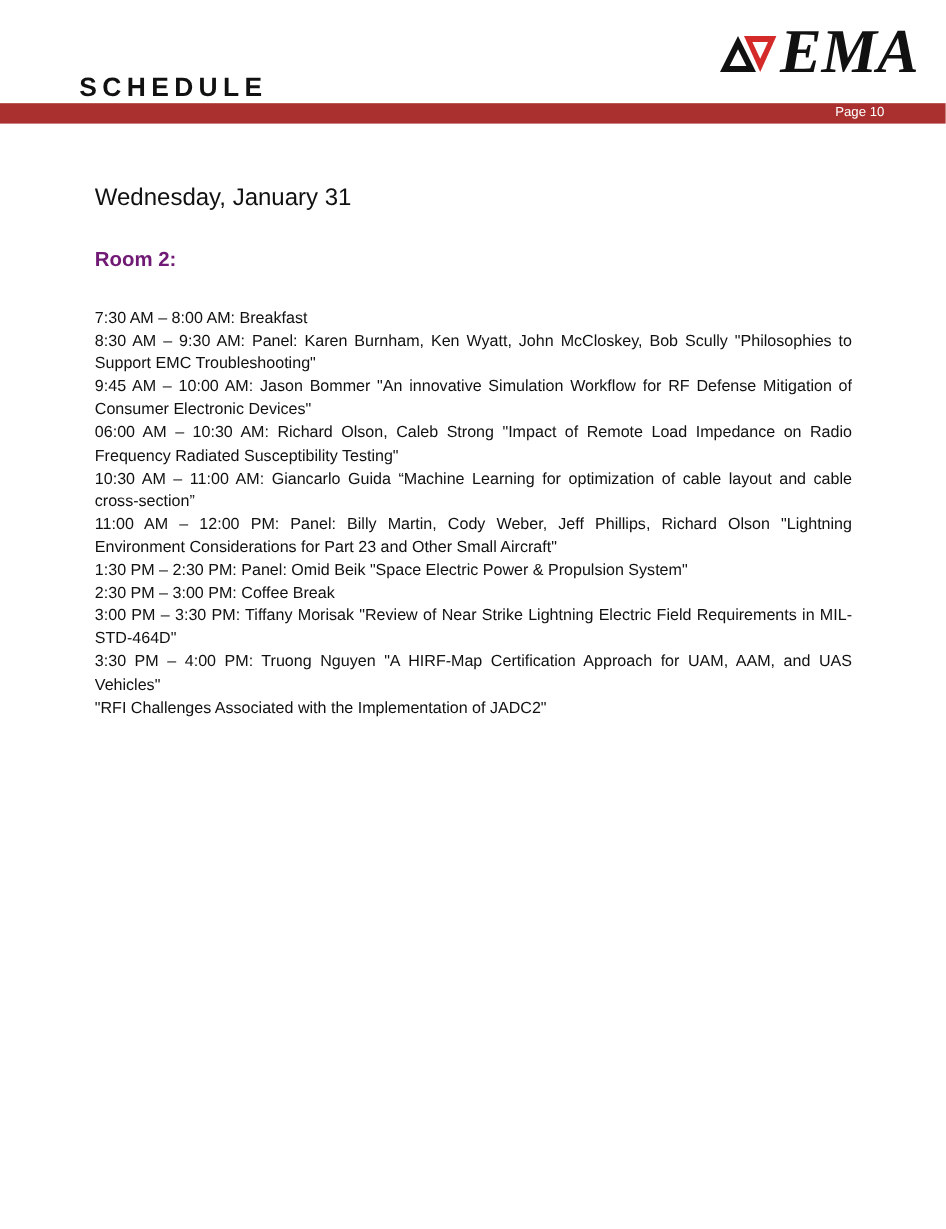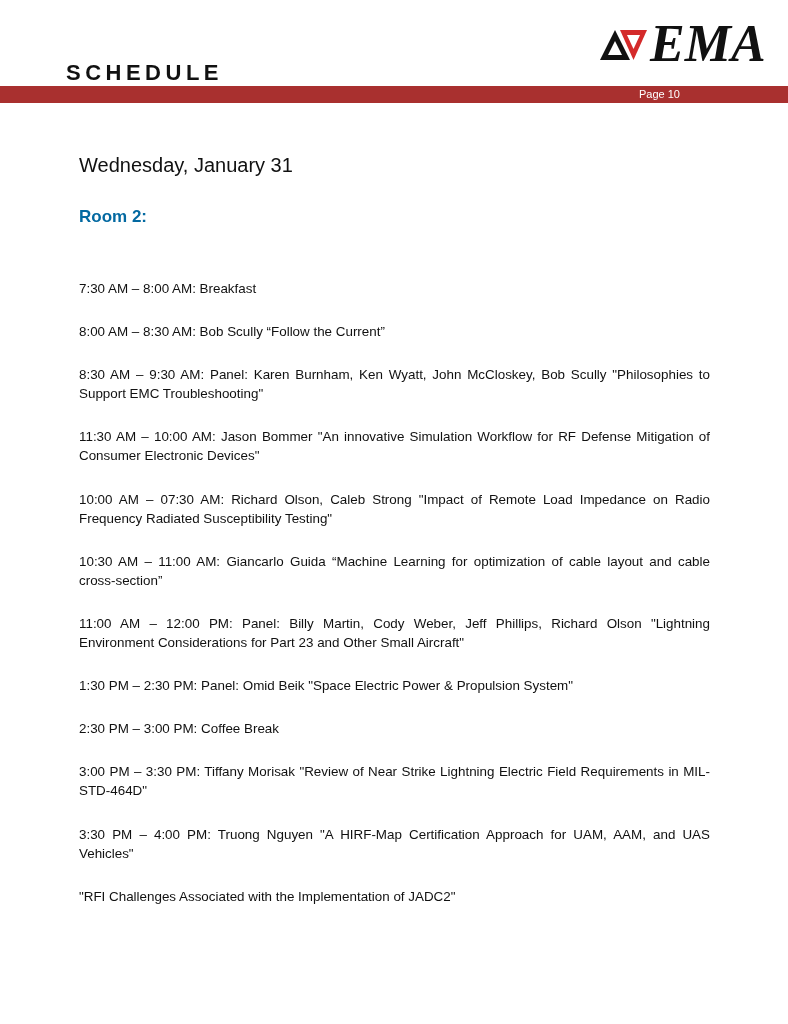--- a/index.html
+++ b/index.html
@@ -2,25 +2,25 @@
 <html><head>
 <meta charset="utf-8">
 <style>
   html, body { margin:0; padding:0; background:#ffffff; }
   body { width:788px; height:1024px; position:relative; overflow:hidden; font-family:"Liberation Sans", sans-serif; color:#111; }
   .logo { position:absolute; left:600px; top:26px; height:36px; display:flex; align-items:center; }
   .logo svg { display:block; }
   .logo-text { font-family:"Liberation Serif", serif; font-style:italic; font-weight:bold; font-size:52px; line-height:36px; color:#111; margin-left:2px; letter-spacing:0px;text-align:right; }
   .title { position:absolute; left:66px; top:60px; font-size:22px; font-weight:bold; letter-spacing:4.5px; color:#111; }
   .bar { position:absolute; left:0; top:86px; width:788px; height:17px; background:#a9302f; }
-  .page-num { position:absolute; left:639px; top:87px; font-size:11px; color:#fff; line-height:15px; }
+  .page-num { position:absolute; left:696px; top:87px; font-size:11px; color:#fff; line-height:15px; }
   .day { position:absolute; left:79px; top:154px; font-size:20px; font-weight:normal; color:#111; }
-  .room { position:absolute; left:79px; top:207px; font-size:17px; font-weight:bold; color:#0369a1; }
+  .room { position:absolute; left:79px; top:207px; font-size:17px; font-weight:bold; color:#701a75; }
   .schedule { position:absolute; left:79px; top:255px; width:631px; font-size:13.4px; line-height:19.1px; color:#111; }
-  .entry { text-align:justify;margin-top:24px; }
+  .entry { text-align:justify; }
 </style>
 </head>
 <body>
 
 <div class="logo">
   <svg width="48" height="34" viewBox="0 0 48 34">
     <polygon points="0,33 15,3 30,33" fill="#111111"></polygon>
     <polygon points="8,28 15,14 22,28" fill="#ffffff"></polygon>
     <polygon points="20,3 47,3 33.5,33" fill="#d42a2a"></polygon>
     <polygon points="27,8 40,8 33.5,22" fill="#ffffff"></polygon>
@@ -31,24 +31,23 @@
 <div class="title">SCHEDULE</div>
 
 <div class="bar"></div>
 <div class="page-num">Page 10</div>
 
 <div class="day">Wednesday, January 31</div>
 <div class="room">Room 2:</div>
 
 <div class="schedule">
   <div class="entry">7:30 AM – 8:00 AM: Breakfast</div>
-  <div class="entry">8:00 AM – 8:30 AM: Bob Scully “Follow the Current”</div>
   <div class="entry">8:30 AM – 9:30 AM: Panel: Karen Burnham, Ken Wyatt, John McCloskey, Bob Scully "Philosophies to Support EMC Troubleshooting"</div>
-  <div class="entry">11:30 AM – 10:00 AM: Jason Bommer "An innovative Simulation Workflow for RF Defense Mitigation of Consumer Electronic Devices"</div>
-  <div class="entry">10:00 AM – 07:30 AM: Richard Olson, Caleb Strong "Impact of Remote Load Impedance on Radio Frequency Radiated Susceptibility Testing"</div>
+  <div class="entry">9:45 AM – 10:00 AM: Jason Bommer "An innovative Simulation Workflow for RF Defense Mitigation of Consumer Electronic Devices"</div>
+  <div class="entry">06:00 AM – 10:30 AM: Richard Olson, Caleb Strong "Impact of Remote Load Impedance on Radio Frequency Radiated Susceptibility Testing"</div>
   <div class="entry">10:30 AM – 11:00 AM: Giancarlo Guida “Machine Learning for optimization of cable layout and cable cross-section”</div>
   <div class="entry">11:00 AM –  12:00 PM: Panel: Billy Martin, Cody Weber, Jeff Phillips, Richard Olson "Lightning Environment Considerations for Part 23 and Other Small Aircraft"</div>
   <div class="entry">1:30 PM – 2:30 PM: Panel: Omid Beik "Space Electric Power &amp; Propulsion System"</div>
   <div class="entry">2:30 PM – 3:00 PM: Coffee Break</div>
   <div class="entry">3:00 PM – 3:30 PM: Tiffany Morisak "Review of Near Strike Lightning Electric Field Requirements in MIL-STD-464D"</div>
   <div class="entry">3:30 PM – 4:00 PM: Truong Nguyen "A HIRF-Map Certification Approach for UAM, AAM, and UAS Vehicles"</div>
   <div class="entry">"RFI Challenges Associated with the Implementation of JADC2"</div>
 </div>
 
 </body></html>

